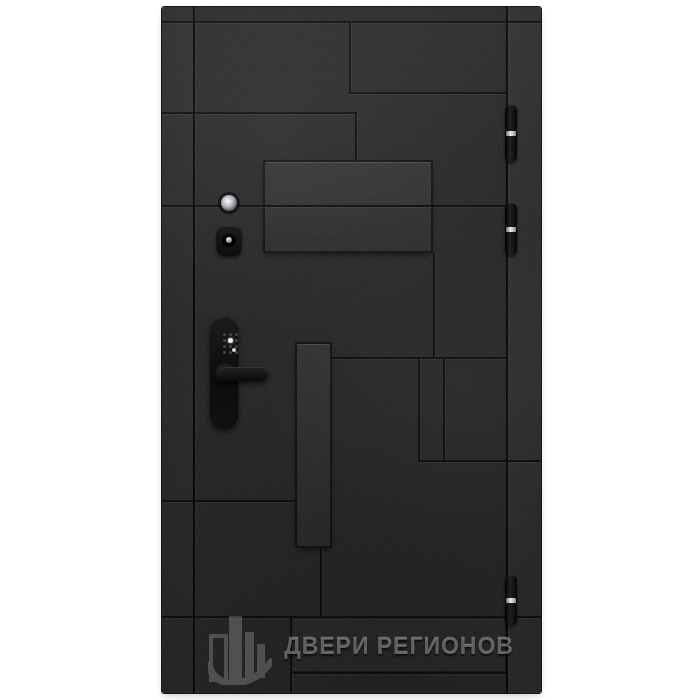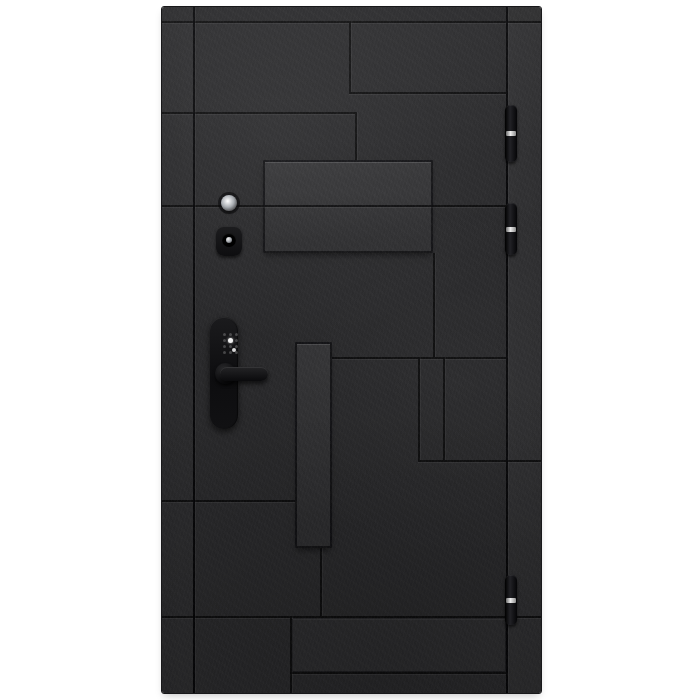--- a/index.html
+++ b/index.html
@@ -131,14 +131,26 @@
         <div class="pad-dot" style="left: 73px; top: 338px;"></div>
         <div class="pad-dot" style="left: 61px; top: 344px;"></div>
         <div class="pad-dot" style="left: 67px; top: 344px;"></div>
         <div class="pad-dot" style="left: 73px; top: 344px;"></div>
         <div class="pad-dot star" style="left: 66px; top: 331px;"></div>
         <div class="pad-dot lit" style="left: 70px; top: 341px;"></div>
       </div>
     <div class="abs" id="lever-boss"></div>
     <div class="abs" id="lever"></div>
 
+    <div class="abs" id="watermark">
+      <svg id="brand-logo" viewBox="0 0 64 77">
+        <g fill="#a9a9a9">
+          <rect x="3" y="28" width="15" height="44" fill="none" stroke="#a9a9a9" stroke-width="4"></rect>
+          <rect x="21" y="8" width="13" height="64"></rect>
+          <rect x="37" y="24" width="9" height="48"></rect>
+          <rect x="49" y="36" width="8" height="34"></rect>
+        </g>
+        <path d="M1,57 Q6,76 27,75 Q48,74 63,54" fill="none" stroke="#a9a9a9" stroke-width="7" stroke-linecap="round"></path>
+      </svg>
+      <div id="brand-text">ДВЕРИ РЕГИОНОВ</div>
+    </div>
   </div>
 </div>
 
 </body></html>

